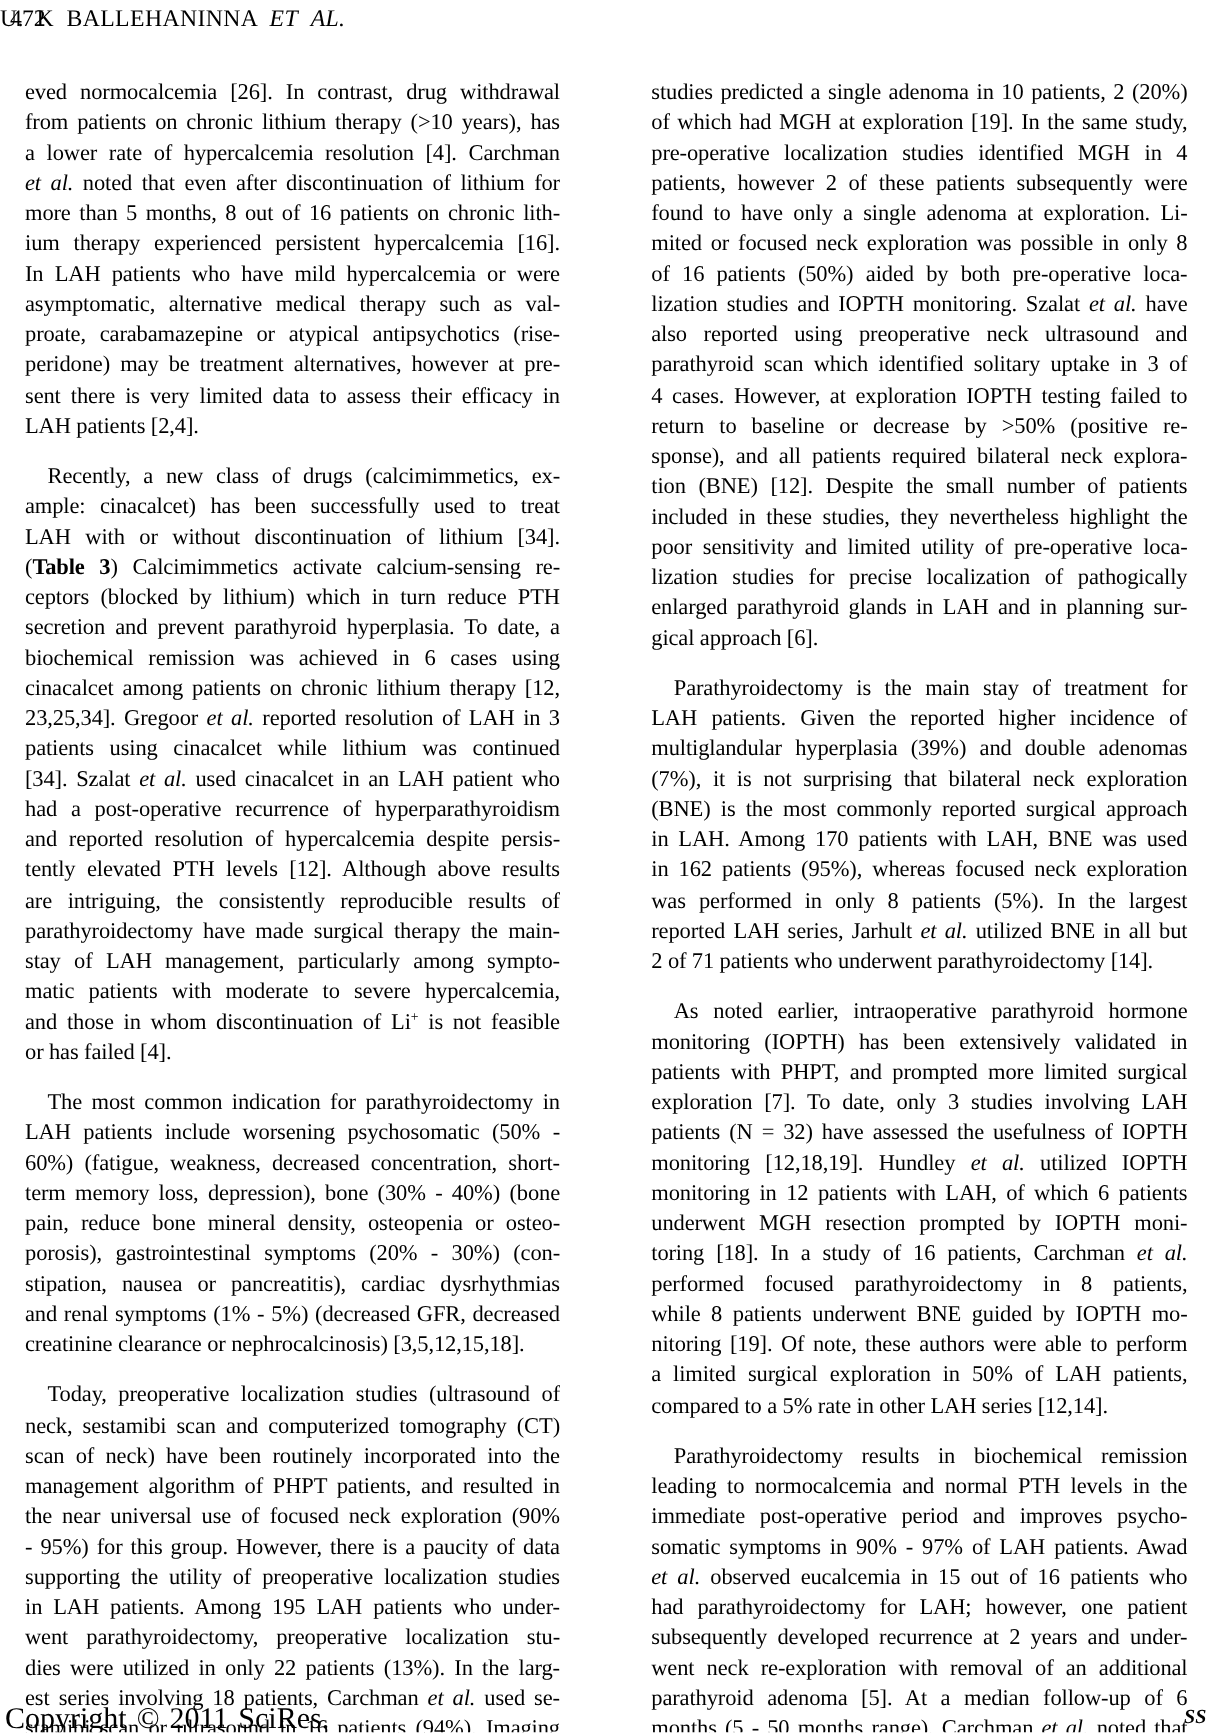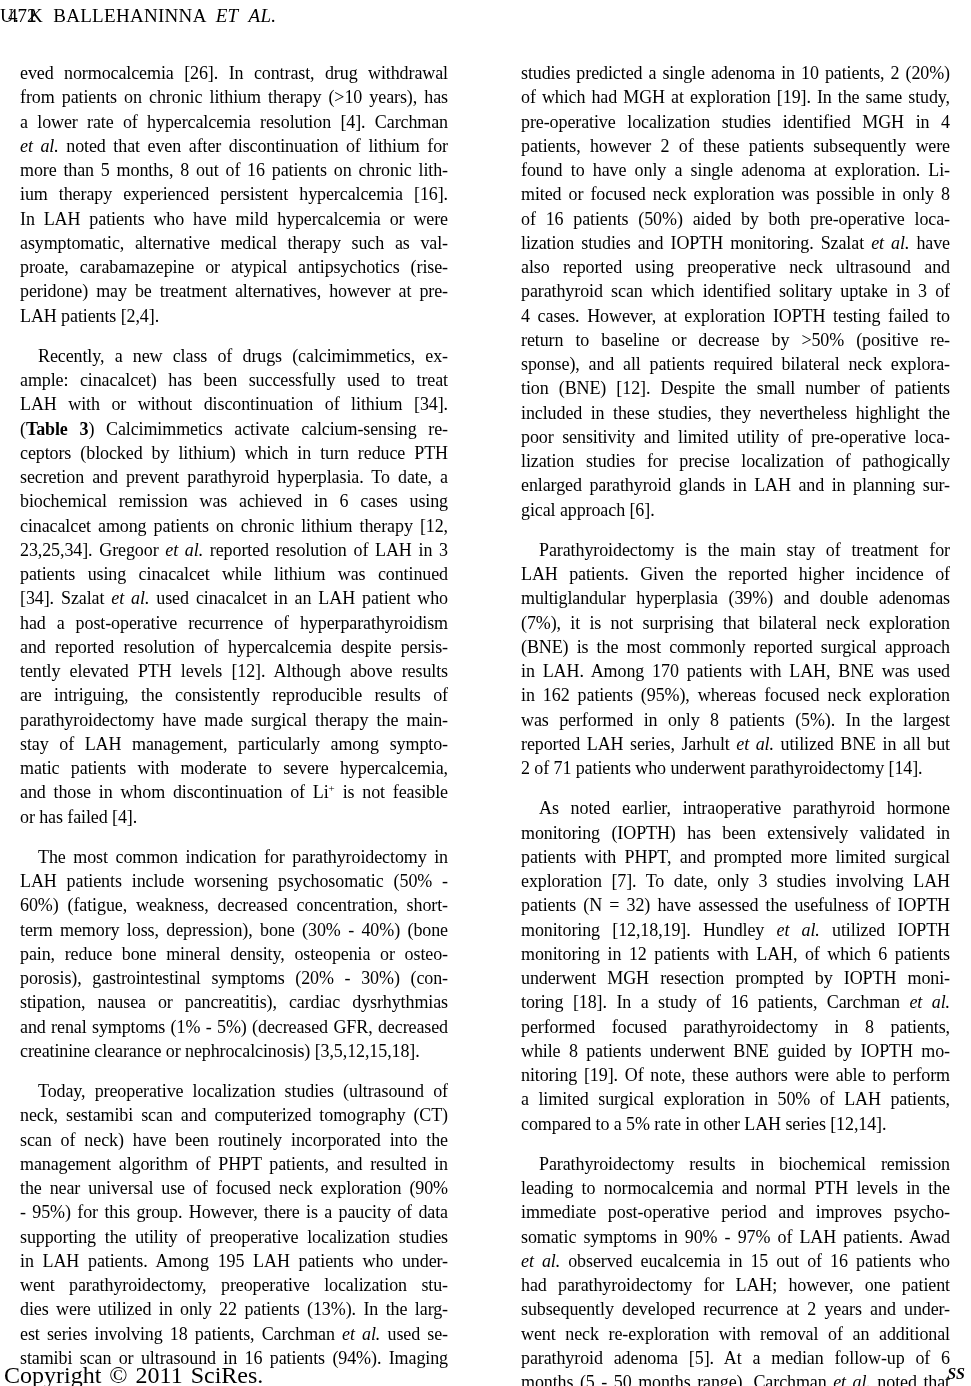--- a/index.html
+++ b/index.html
@@ -69,20 +69,21 @@
         <div class="ln"><span>eved normocalcemia [26]. In contrast, drug withdrawal</span></div>
         <div class="ln"><span>from patients on chronic lithium therapy (&gt;10 years), has</span></div>
         <div class="ln"><span>a lower rate of hypercalcemia resolution [4]. Carchman</span></div>
         <div class="ln"><span class="s-i">et al.</span><span> noted that even after discontinuation of lithium for</span></div>
         <div class="ln"><span>more than 5 months, 8 out of 16 patients on chronic lith-</span></div>
         <div class="ln"><span>ium therapy experienced persistent hypercalcemia [16].</span></div>
         <div class="ln"><span>In LAH patients who have mild hypercalcemia or were</span></div>
         <div class="ln"><span>asymptomatic, alternative medical therapy such as val-</span></div>
         <div class="ln"><span>proate, carabamazepine or atypical antipsychotics (rise-</span></div>
         <div class="ln"><span>peridone) may be treatment alternatives, however at pre-</span></div>
+        <div class="ln"><span>sent there is very limited data to assess their efficacy in</span></div>
         <div class="ln last"><span>LAH patients [2,4].</span></div>
       </div>
       <div class="para">
         <div class="ln ind"><span>Recently, a new class of drugs (calcimimmetics, ex-</span></div>
         <div class="ln"><span>ample: cinacalcet) has been successfully used to treat</span></div>
         <div class="ln"><span>LAH with or without discontinuation of lithium [34].</span></div>
         <div class="ln"><span>(</span><span class="s-b">Table 3</span><span>) Calcimimmetics activate calcium-sensing re-</span></div>
         <div class="ln"><span>ceptors (blocked by lithium) which in turn reduce PTH</span></div>
         <div class="ln"><span>secretion and prevent parathyroid hyperplasia. To date, a</span></div>
         <div class="ln"><span>biochemical remission was achieved in 6 cases using</span></div>

